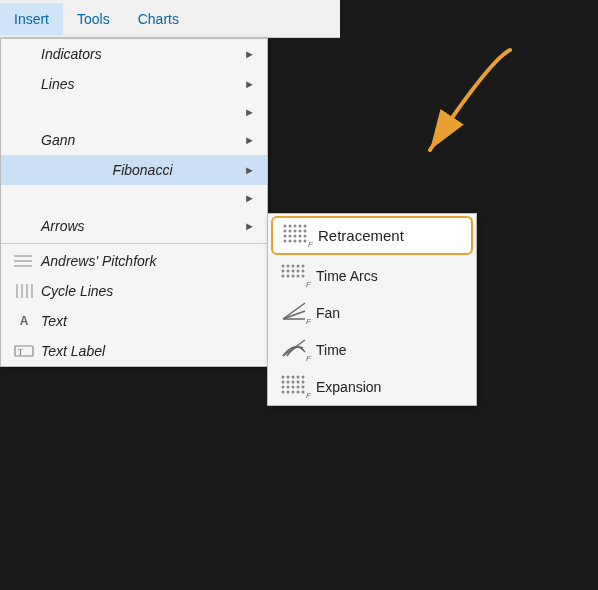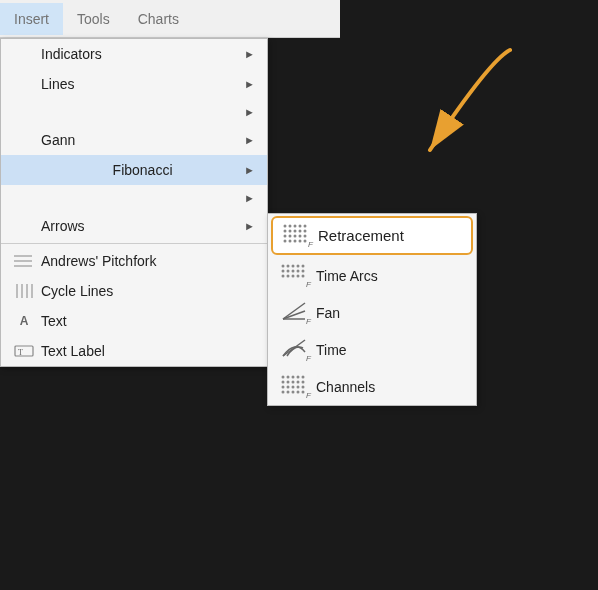--- a/index.html
+++ b/index.html
@@ -21,21 +21,21 @@
       height: 38px;
       background: #f0f0f0;
       display: flex;
       align-items: center;
       border-bottom: 1px solid #ccc;
       z-index: 10;
     }
     .menubar-item {
       padding: 8px 14px;
       cursor: pointer;
-      color: #737373;
+      color: #0369a1;
       font-size: 14px;
     }
     .menubar-item.active {
       background: #d0e4f7;
     }
 
     
     .dropdown-main {
       position: absolute;
       top: 38px;
@@ -68,20 +68,21 @@
       color: #666;
       font-size: 12px;
     }
     .dropdown-item .arrow {
       margin-left: auto;
       font-size: 11px;
       color: #555;
     }
     .dropdown-item .label {
       flex: 1;
+      font-style: italic;
     }
 
     
     .submenu-fib {
       position: absolute;
       top: 213px; 
       left: 267px;
       width: 210px;
       background: #f5f5f5;
       border: 1px solid #bbb;
@@ -342,21 +343,21 @@
           <circle cx="22" cy="12" r="1.5" fill="#888"></circle>
           <circle cx="2" cy="17" r="1.5" fill="#888"></circle>
           <circle cx="7" cy="17" r="1.5" fill="#888"></circle>
           <circle cx="12" cy="17" r="1.5" fill="#888"></circle>
           <circle cx="17" cy="17" r="1.5" fill="#888"></circle>
           <circle cx="22" cy="17" r="1.5" fill="#888"></circle>
         </svg>
         <span style="position:absolute;bottom:-2px;right:-4px;font-size:8px;color:#666;font-style:italic;">F</span>
       </div>
     </span>
-    <span>Channels</span>
+    <span>Expansion</span>
   </div>
 
 </div>
 
 <svg class="arrow-annotation" width="220" height="200" viewBox="0 0 220 200" style="position:absolute;top:30px;left:330px;z-index:50;pointer-events:none;">
 
   <defs>
     <marker id="arrowhead" markerWidth="10" markerHeight="7" refX="10" refY="3.5" orient="auto">
       <polygon points="0 0, 10 3.5, 0 7" fill="#e8a030"></polygon>
     </marker>

